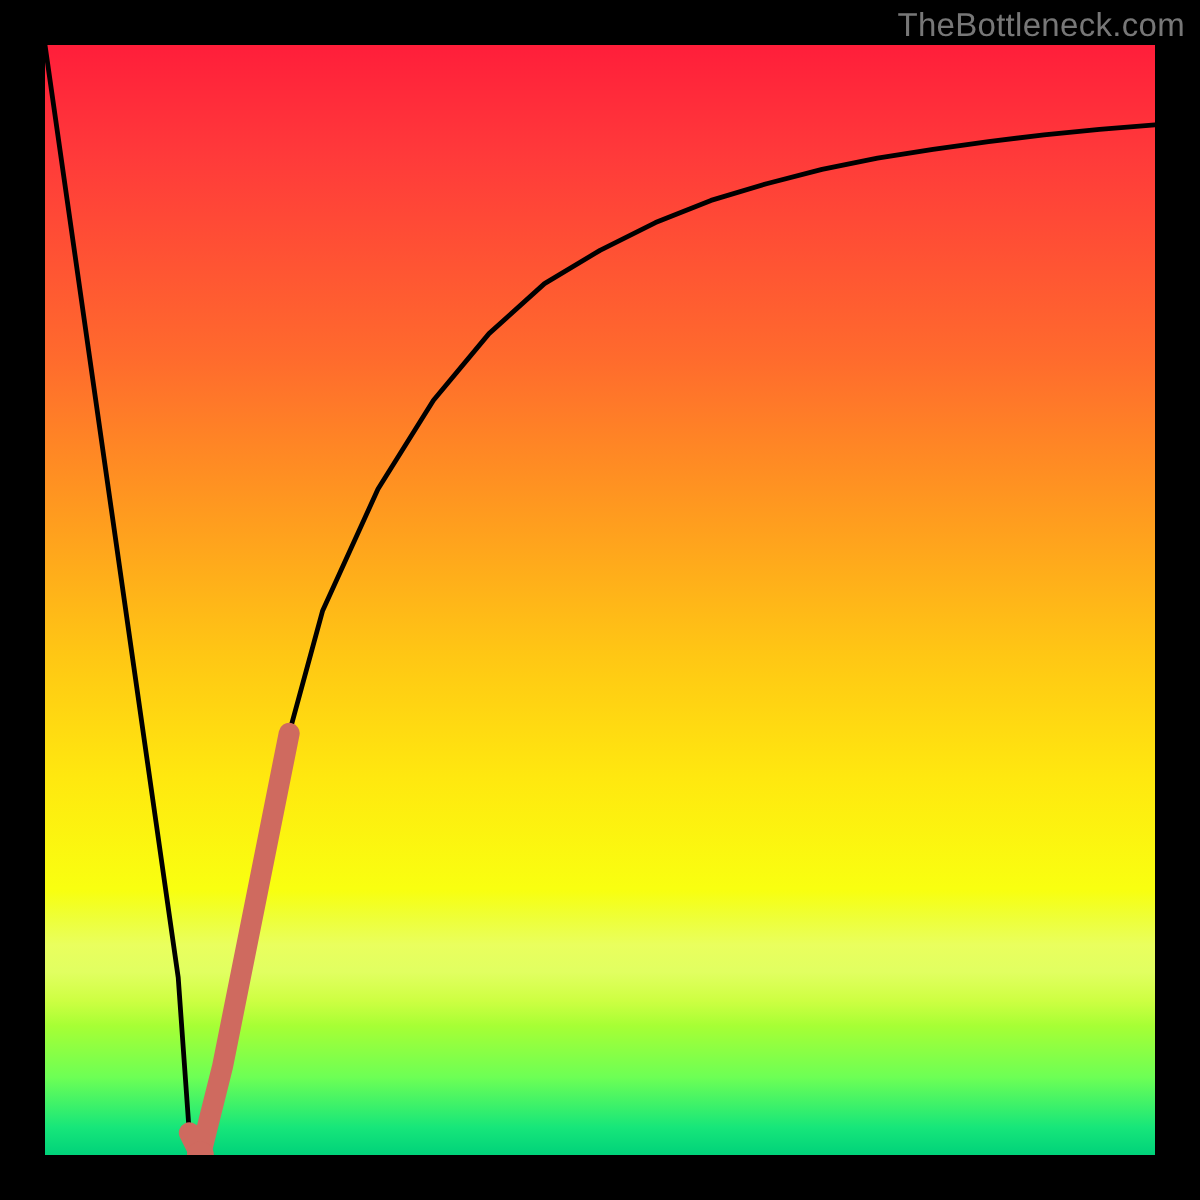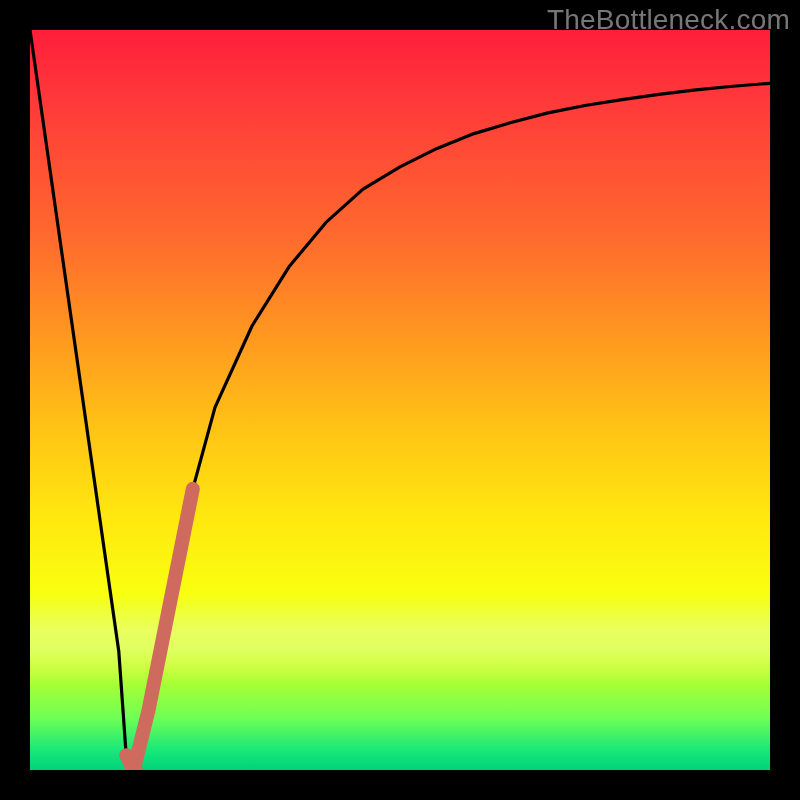--- a/index.html
+++ b/index.html
@@ -52,21 +52,21 @@
       rgba(255,255,220,0.35) 60%,
       rgba(255,255,200,0) 100%
     );
     pointer-events: none;
   }
   .watermark {
     position: absolute;
     top: 4px;
     right: 10px;
     color: #777;
-    font-size: 28px;
+    font-size: 22px;
     font-weight: 500;
     letter-spacing: 0.2px;
     user-select: none;
   }
   svg.curve {
     position: absolute;
     left: 0;
     top: 0;
     width: 740px;
     height: 740px;

